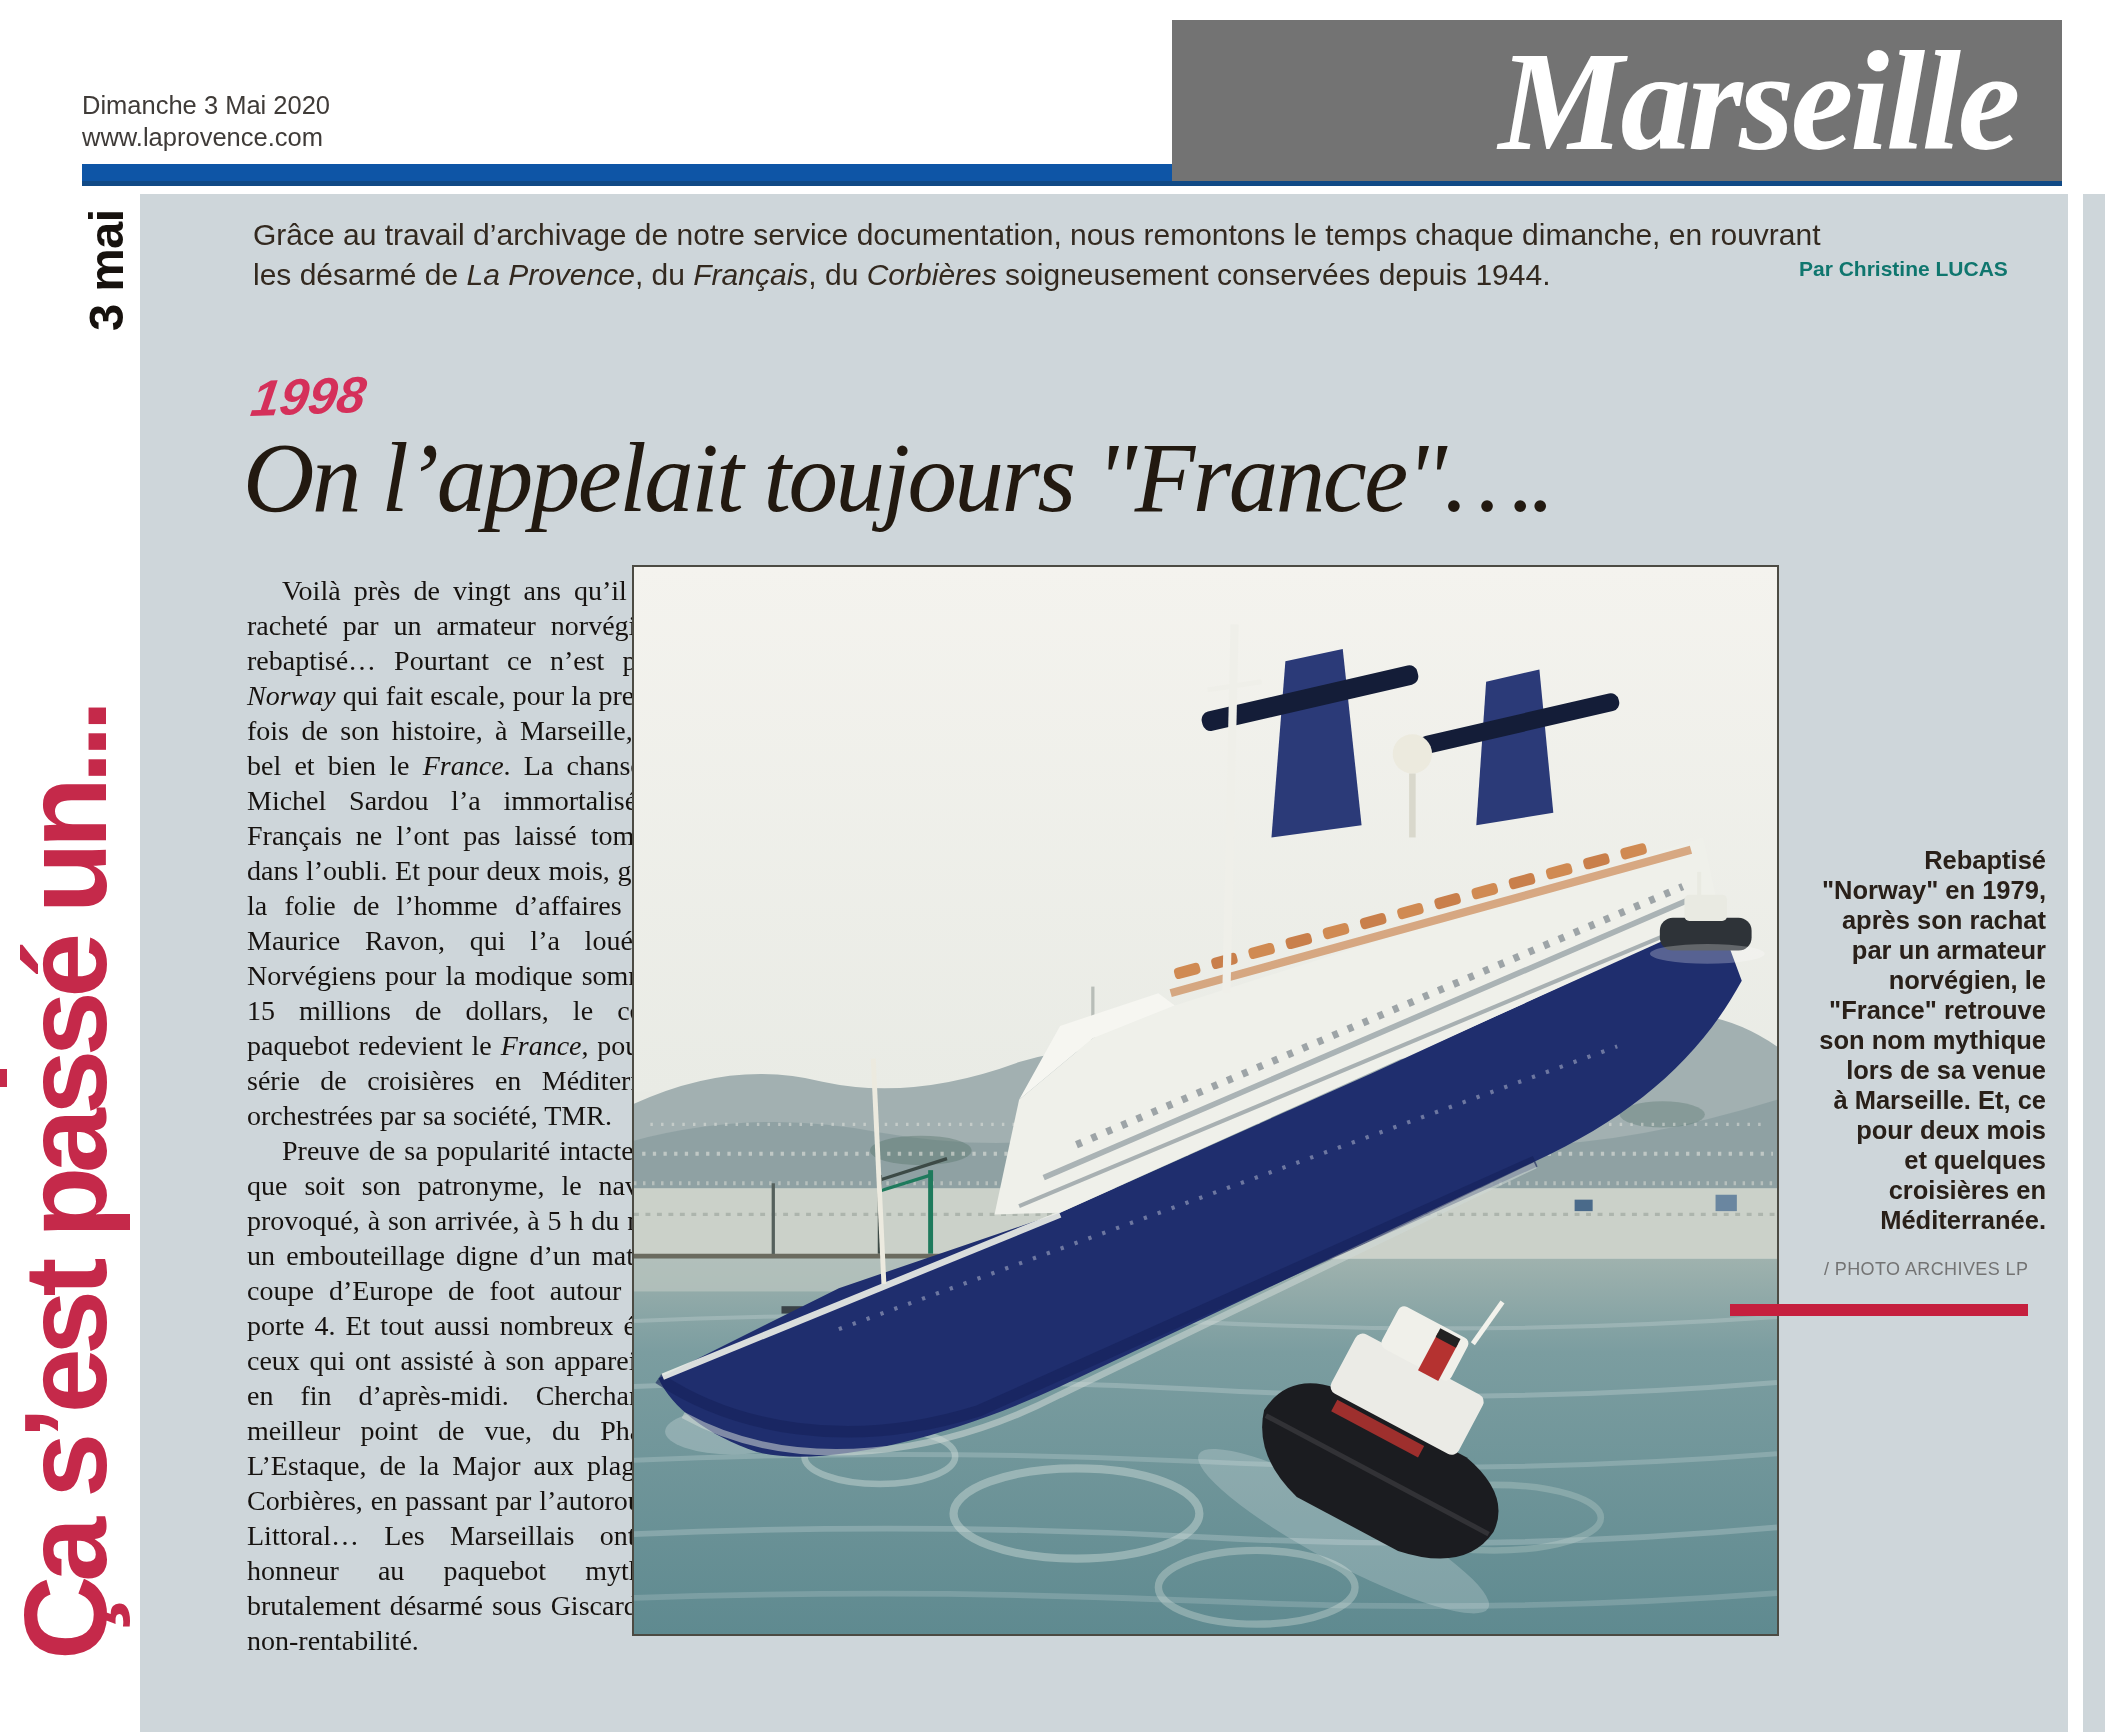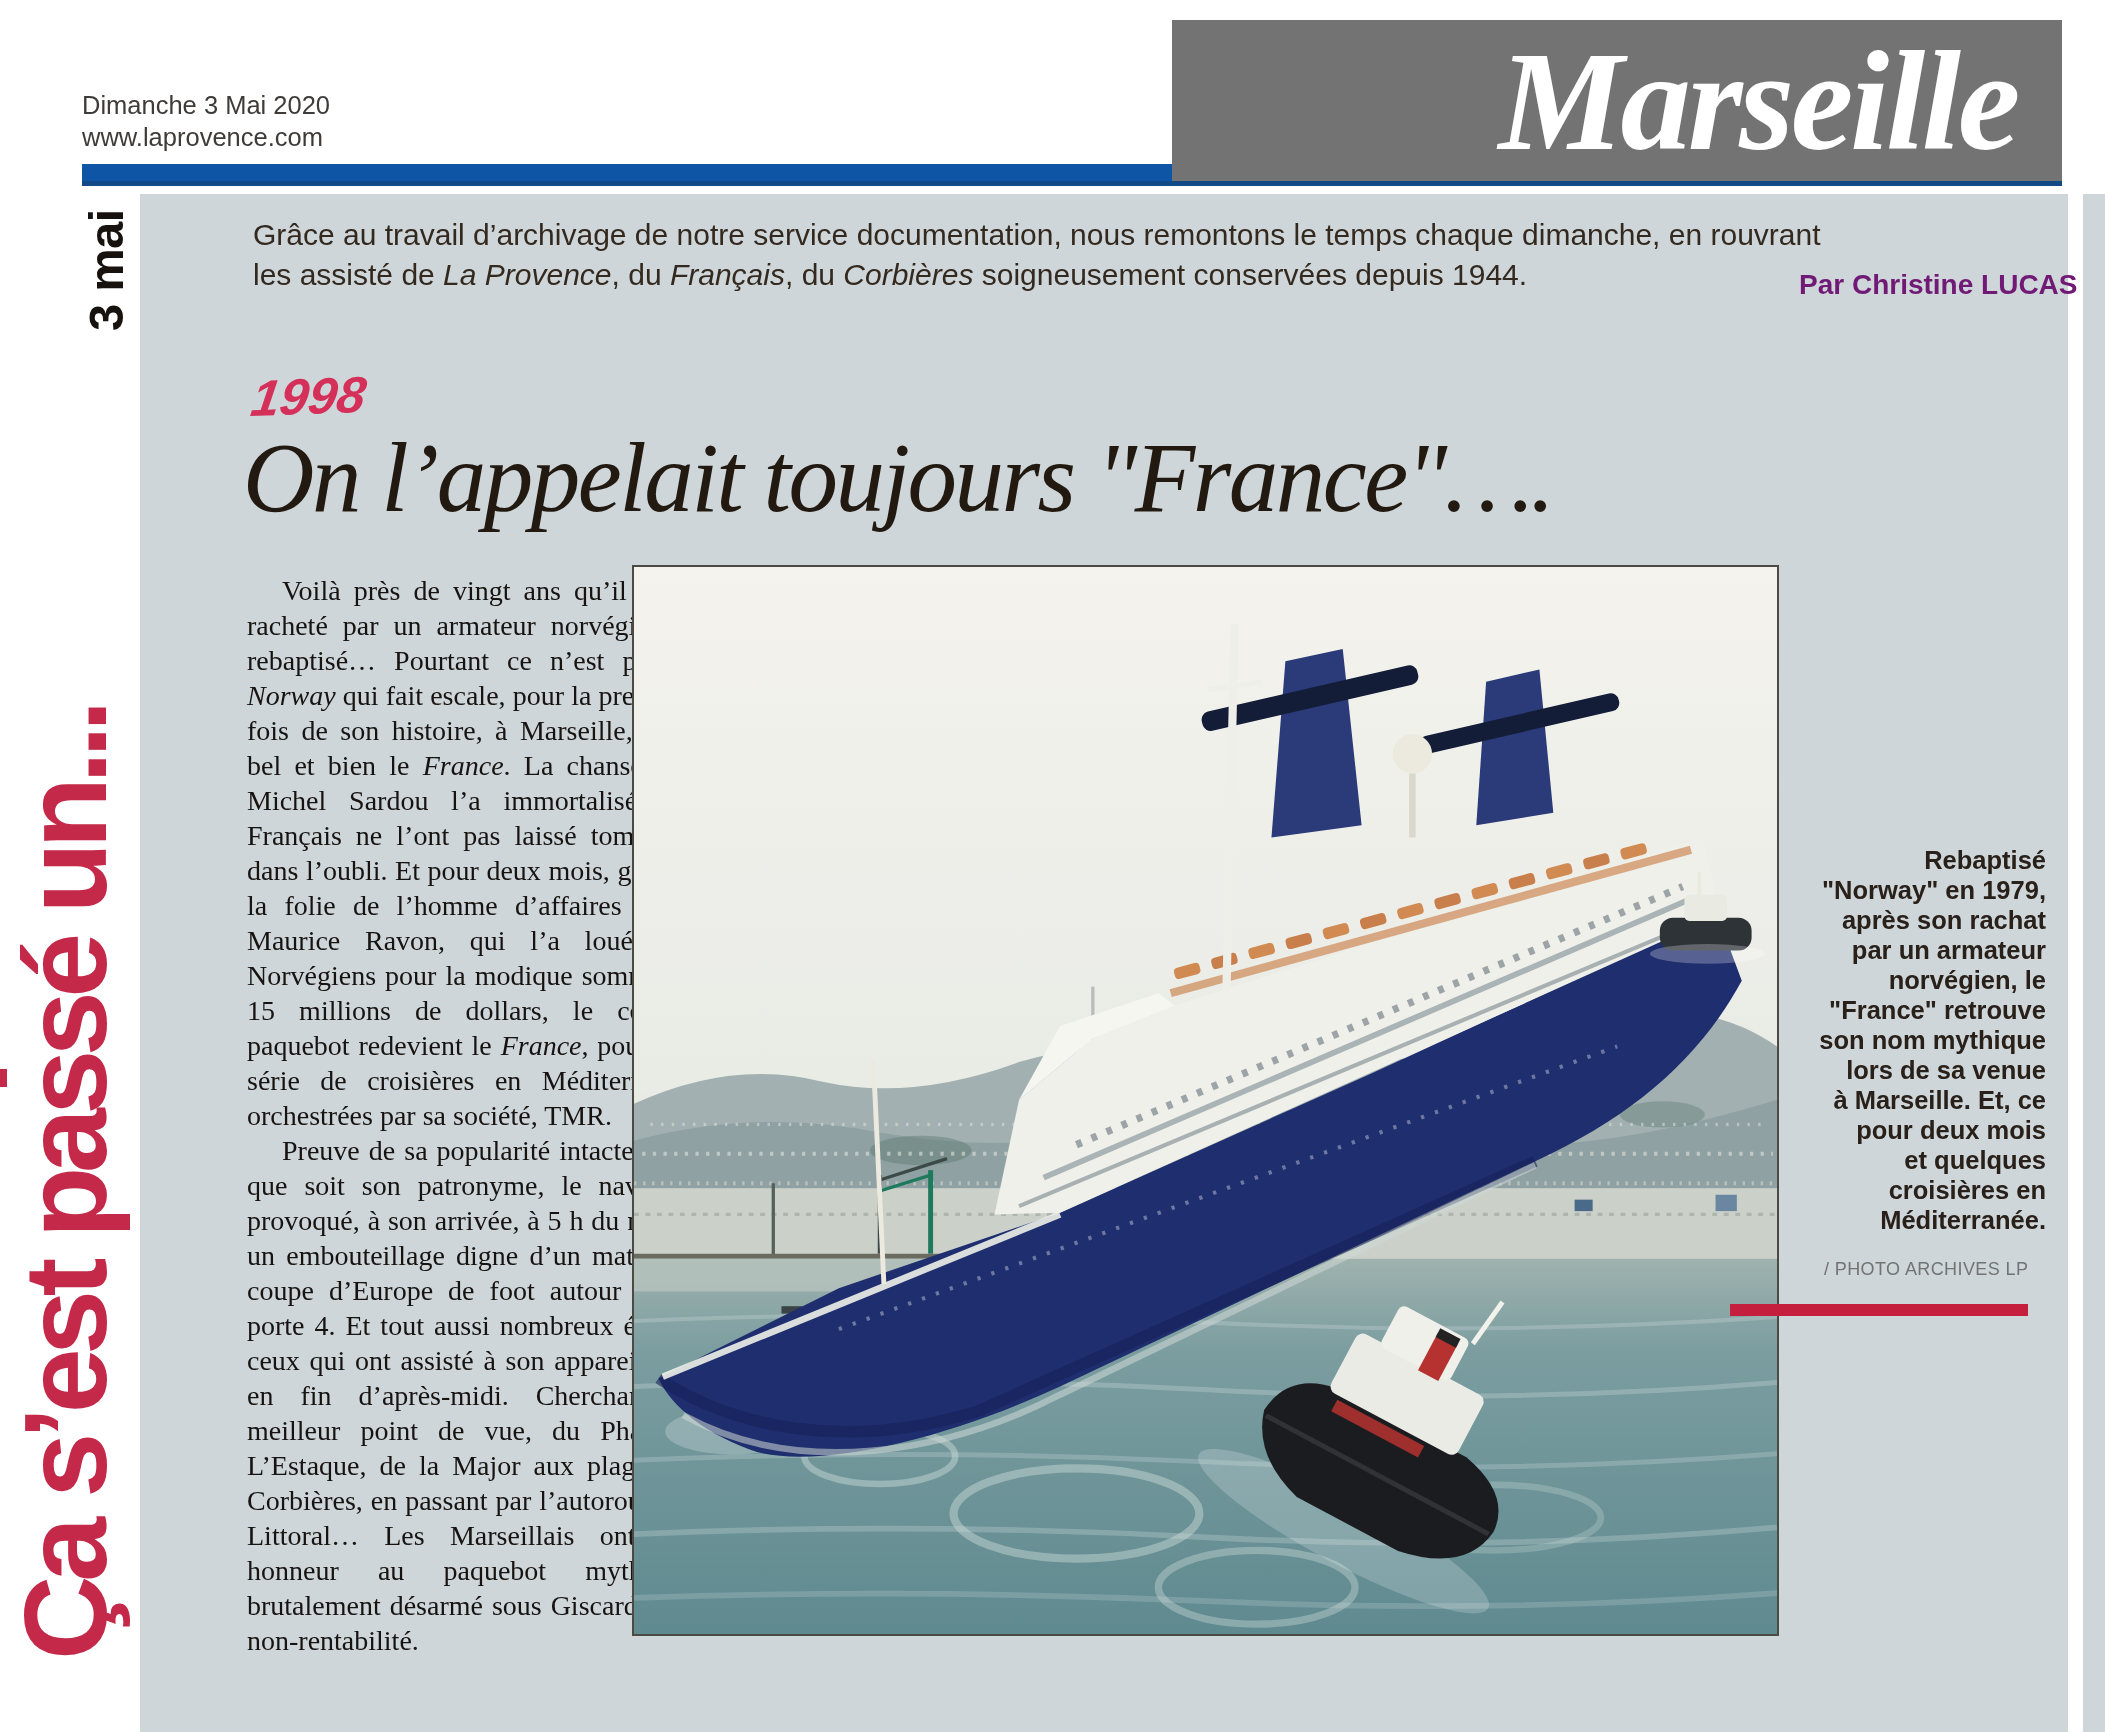--- a/index.html
+++ b/index.html
@@ -16,21 +16,21 @@
   .marseille-box .wordmark{display:inline-block;margin:1.6px 45px 0 0;font-family:"Liberation Serif",serif;font-style:italic;font-weight:bold;font-size:141px;line-height:158px;color:#ffffff;letter-spacing:-3.3px;}
 
   .day-vertical{position:absolute;left:77px;top:331px;transform:rotate(-90deg);transform-origin:0 0;
     font-weight:bold;font-size:49px;line-height:59px;color:#17120e;white-space:nowrap;letter-spacing:-0.8px;}
   .rubric-vertical{position:absolute;left:-3.3px;top:1660px;transform:rotate(-90deg);transform-origin:0 0;
     font-weight:bold;font-size:117px;line-height:138px;color:#c5294a;white-space:nowrap;letter-spacing:-6.6px;}
   .edge-mark{position:absolute;left:0;top:1069px;width:7.4px;height:18px;background:#c5294a;}
 
   .intro{position:absolute;left:253px;top:215px;width:1645px;font-size:30px;line-height:40px;color:#33291f;}
   .intro .it{font-style:italic;}
-  .byline{position:absolute;left:1799px;top:271px;font-weight:bold;font-size:28px;line-height:28px;color:#701a75;}
+  .byline{position:absolute;left:1799px;top:255px;font-weight:bold;font-size:21px;line-height:28px;color:#0f766e;}
 
   .year-tag{position:absolute;left:252px;top:370px;font-weight:bold;font-style:italic;font-size:51px;line-height:53px;color:#d5305a;transform:skewX(-10deg) rotate(-2deg);}
   .headline{position:absolute;left:243px;top:421px;font-family:"Liberation Serif",serif;font-style:italic;font-size:99px;line-height:113px;color:#221910;letter-spacing:-2.5px;white-space:nowrap;}
 
   .article{position:absolute;left:247px;top:573px;width:451px;font-family:"Liberation Serif",serif;font-size:28px;line-height:35px;color:#171310;text-align:justify;}
   .article p{margin:0;text-indent:35px;}
   .article .it{font-style:italic;}
 
   .photo-frame{position:absolute;left:632px;top:565px;width:1147px;height:1071px;border:2.5px solid #4c4b43;box-sizing:border-box;background:#e8eae4;}
   .photo-frame svg{display:block;width:100%;height:100%;}
@@ -56,21 +56,21 @@
   <div class="marseille-box">
     <span class="wordmark">Marseille</span>
   </div>
 
   <div class="day-vertical">3 mai</div>
   <div class="rubric-vertical">Ça s’est passé un...</div>
   <div class="edge-mark"></div>
 
   <div class="intro">
     <span>Grâce au travail d’archivage de notre service documentation,  nous remontons le temps chaque dimanche, en rouvrant</span><br>
-    <span>les assisté de </span><span class="it">La Provence</span><span>, du </span><span class="it">Français</span><span>, du </span><span class="it">Corbières</span><span> soigneusement conservées depuis 1944.</span>
+    <span>les désarmé de </span><span class="it">La Provence</span><span>, du </span><span class="it">Français</span><span>, du </span><span class="it">Corbières</span><span> soigneusement conservées depuis 1944.</span>
   </div>
   <div class="byline">Par Christine LUCAS</div>
 
   <div class="year-tag">1998</div>
   <h1 class="headline" style="margin:0;font-weight:normal;">On l’appelait toujours "France"….</h1>
 
   <div class="article">
     <p><span>Voilà près de vingt ans qu’il a été racheté par un armateur norvégien et rebaptisé… Pourtant ce n’est pas le </span><span class="it">Norway</span><span> qui fait escale, pour la première fois de son histoire, à Marseille, mais bel et bien le </span><span class="it">France</span><span>. La chanson de Michel Sardou l’a immortalisé, les Français ne l’ont pas laissé tomber… dans l’oubli. Et pour deux mois, grâce à la folie de l’homme d’affaires Jean-Maurice Ravon, qui l’a loué aux Norvégiens pour la modique somme de 15 millions de dollars, le célèbre paquebot redevient le </span><span class="it">France</span><span>, pour une série de croisières en Méditerranée, orchestrées par sa société, TMR.</span></p>
     <p><span>Preuve de sa popularité intacte, quel que soit son patronyme, le navire a provoqué, à son arrivée, à 5 h du matin, un embouteillage digne d’un match de coupe d’Europe de foot autour de la porte 4. Et tout aussi nombreux étaient ceux qui ont assisté à son appareillage, en fin d’après-midi. Cherchant le meilleur point de vue, du Pharo à L’Estaque, de la Major aux plages de Corbières, en passant par l’autoroute du Littoral… Les Marseillais ont fait honneur au paquebot mythique, brutalement désarmé sous Giscard pour non-rentabilité.</span></p>
   </div>

